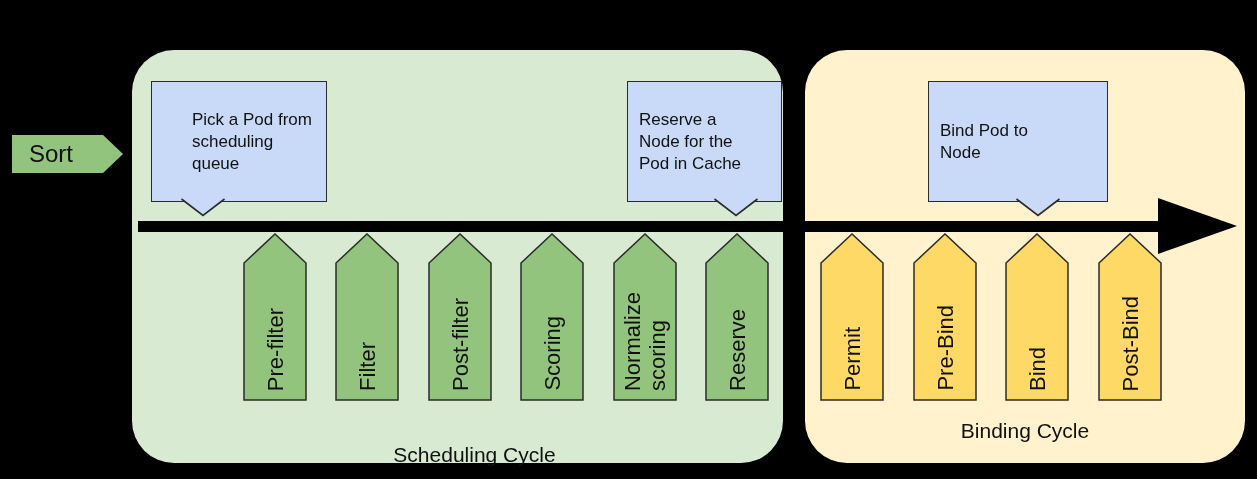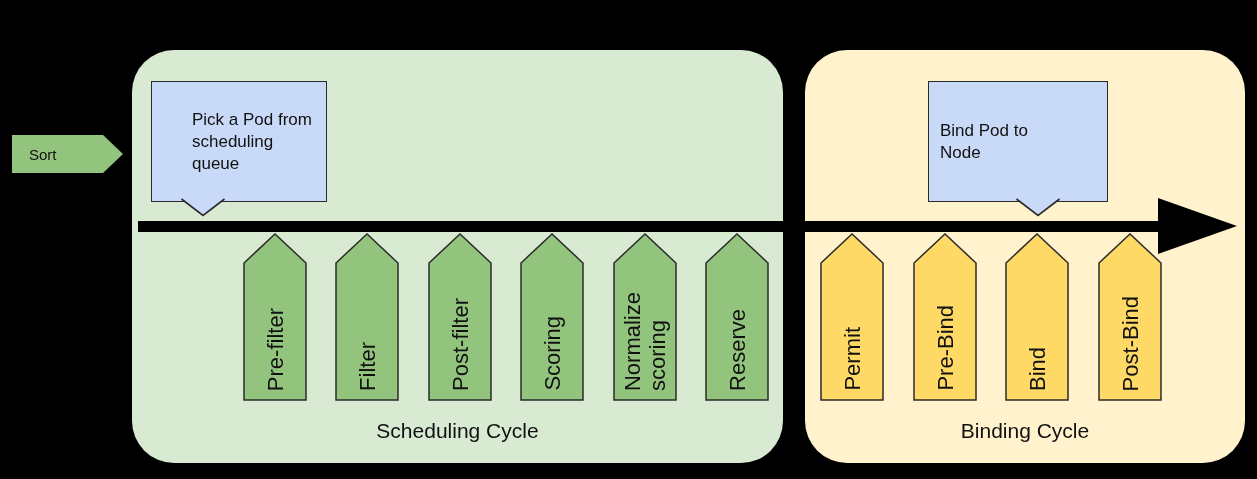--- a/index.html
+++ b/index.html
@@ -17,31 +17,31 @@
     border-radius:42px;
     box-sizing:border-box;
   }
   .cycle-box.scheduling{left:132px;width:651px;background:#d9ead3;}
   .cycle-box.binding{left:805px;width:440px;background:#fff2cc;}
   .cycle-title{
     position:absolute;top:417px;height:28px;
     font-size:21px;line-height:28px;text-align:center;
     z-index:4;color:#111;
   }
-  .cycle-title.scheduling{left:132px;width:651px;}
+  .cycle-title.scheduling{left:149px;width:651px;margin-top:24px;}
   .cycle-title.binding{left:805px;width:440px;text-align:center;}
 
   
   .sort-arrow{
     position:absolute;left:12px;top:135px;width:111px;height:38px;
     background:#93c47d;
     clip-path:polygon(0 0, 82% 0, 100% 50%, 82% 100%, 0 100%);
     display:flex;align-items:center;
     padding-left:17px;box-sizing:border-box;
-    font-size:15px;
+    font-size:24px;
     z-index:3;
   }
 
   
   .flow-line{
     position:absolute;left:138px;top:221px;width:1024px;height:11px;
     background:#000;z-index:6;
   }
   .flow-head{
     position:absolute;left:1158px;top:198px;width:0;height:0;
@@ -108,20 +108,29 @@
 
   <div class="callout c1">
     <span>Pick a Pod from
 scheduling
 queue</span>
     <svg class="callout-tail" viewBox="0 0 46 18">
       <path d="M1.5,0 L23,16.5 L44.5,0 Z" fill="#c9daf8"></path>
       <path d="M1.5,0 L23,16.5 L44.5,0" fill="none" stroke="#2b2b2b" stroke-width="1.6"></path>
     </svg>
   </div>
+  <div class="callout c2">
+    <span>Reserve a
+Node for the
+Pod in Cache</span>
+    <svg class="callout-tail" viewBox="0 0 46 18">
+      <path d="M1.5,0 L23,16.5 L44.5,0 Z" fill="#c9daf8"></path>
+      <path d="M1.5,0 L23,16.5 L44.5,0" fill="none" stroke="#2b2b2b" stroke-width="1.6"></path>
+    </svg>
+  </div>
   <div class="callout c3">
     <span>Bind Pod to
 Node</span>
     <svg class="callout-tail" viewBox="0 0 46 18">
       <path d="M1.5,0 L23,16.5 L44.5,0 Z" fill="#c9daf8"></path>
       <path d="M1.5,0 L23,16.5 L44.5,0" fill="none" stroke="#2b2b2b" stroke-width="1.6"></path>
     </svg>
   </div>
 
   <div class="pent g1">

